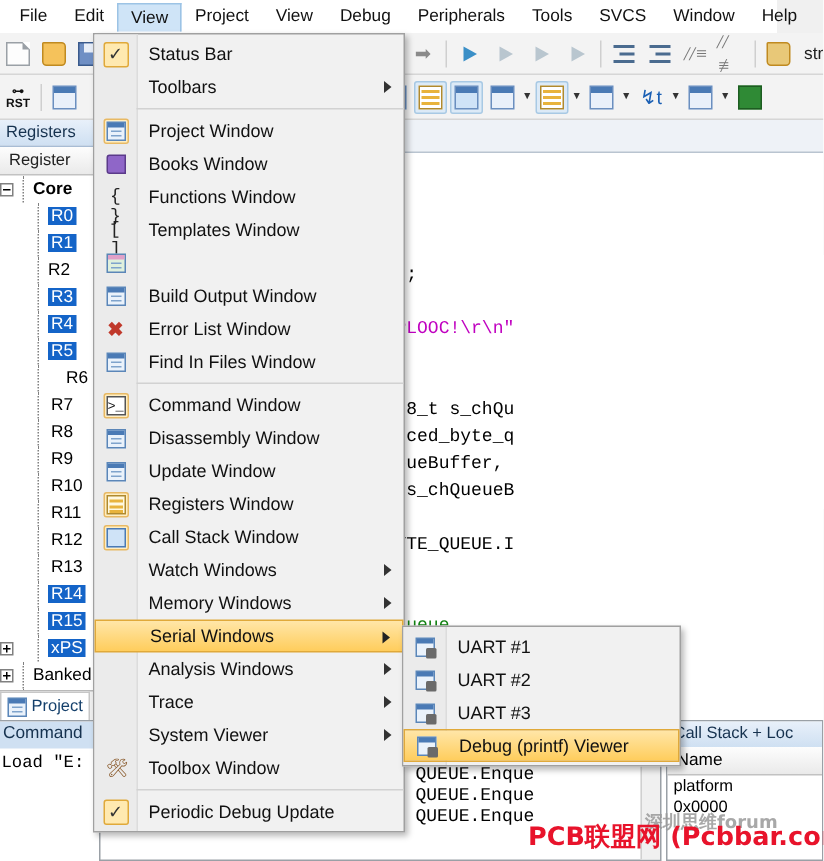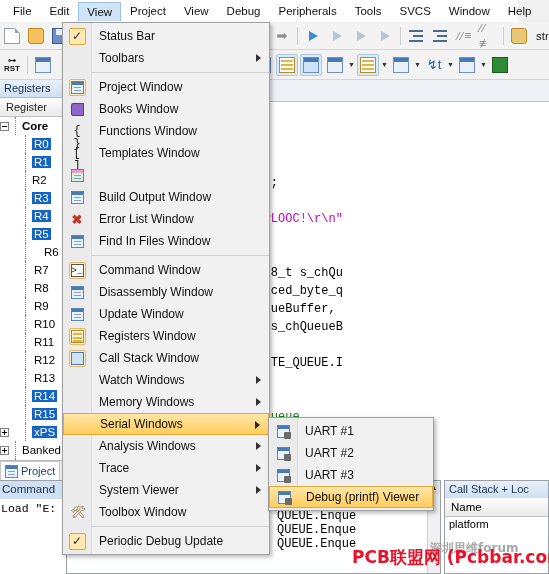--- a/index.html
+++ b/index.html
@@ -176,21 +176,21 @@
   .mini.regs { background:#fff8e0; border:1px solid #b08a2e; }
   .mini.regs i { position:absolute; left:1px; right:1px; height:2px; background:#e8b33c; }
   .mini.stack { background:#cfe3f7; border:1px solid #4a7ab5; }
   .mini.tools { color:#8a5a2b; font-size:12px; line-height:13px; text-align:center; }
   .mini.serial { background:#eaf2fb; border:1px solid #5b86b8; }
   .mini.serial i { position:absolute; left:0; right:0; top:0; height:3px; background:#4a7ab5; }
   .mini.serial b { position:absolute; right:-2px; bottom:-2px; width:7px; height:7px; background:#6a6a6a; border-radius:1px;}
 
   
   #serialSub {
-    position:absolute; left:268px; top:417px; width:166px; background:#f1f1f1;
+    position:absolute; left:268px; top:417px; width:186px; background:#f1f1f1;
     border:1px solid #a0a0a0; z-index:110; box-shadow:2px 2px 4px rgba(0,0,0,.28); padding:2px 0;
   }
   #serialSub:before {
     content:''; position:absolute; left:0; top:0; width:28px; bottom:0; background:#ebebeb; border-right:1px solid #dcdcdc;
   }
 
   
   #wm {
     position:absolute; left:352px; top:546px; z-index:200;
     font-family:"DejaVu Sans", sans-serif; font-weight:bold; font-size:17px;
@@ -510,20 +510,21 @@
         </div>
       <div class="vscroll">
         <div class="ab">▲</div>
       </div>
     </div>
     <div id="callstack" style="pointer-events:auto">
       <div class="cs-title">Call Stack + Loc</div>
       <div class="cs-head">Name</div>
       <div id="csRows">
           <div class="cs-row">platform</div>
+          <div class="cs-row">0x0000</div>
         </div>
     </div>
   </div>
 
   <div id="viewMenu">
       <div class="menu-item">
         <span class="m-ico">
           <span class="chk">✓</span>
         </span>
         <span class="m-lbl">Status Bar</span>

